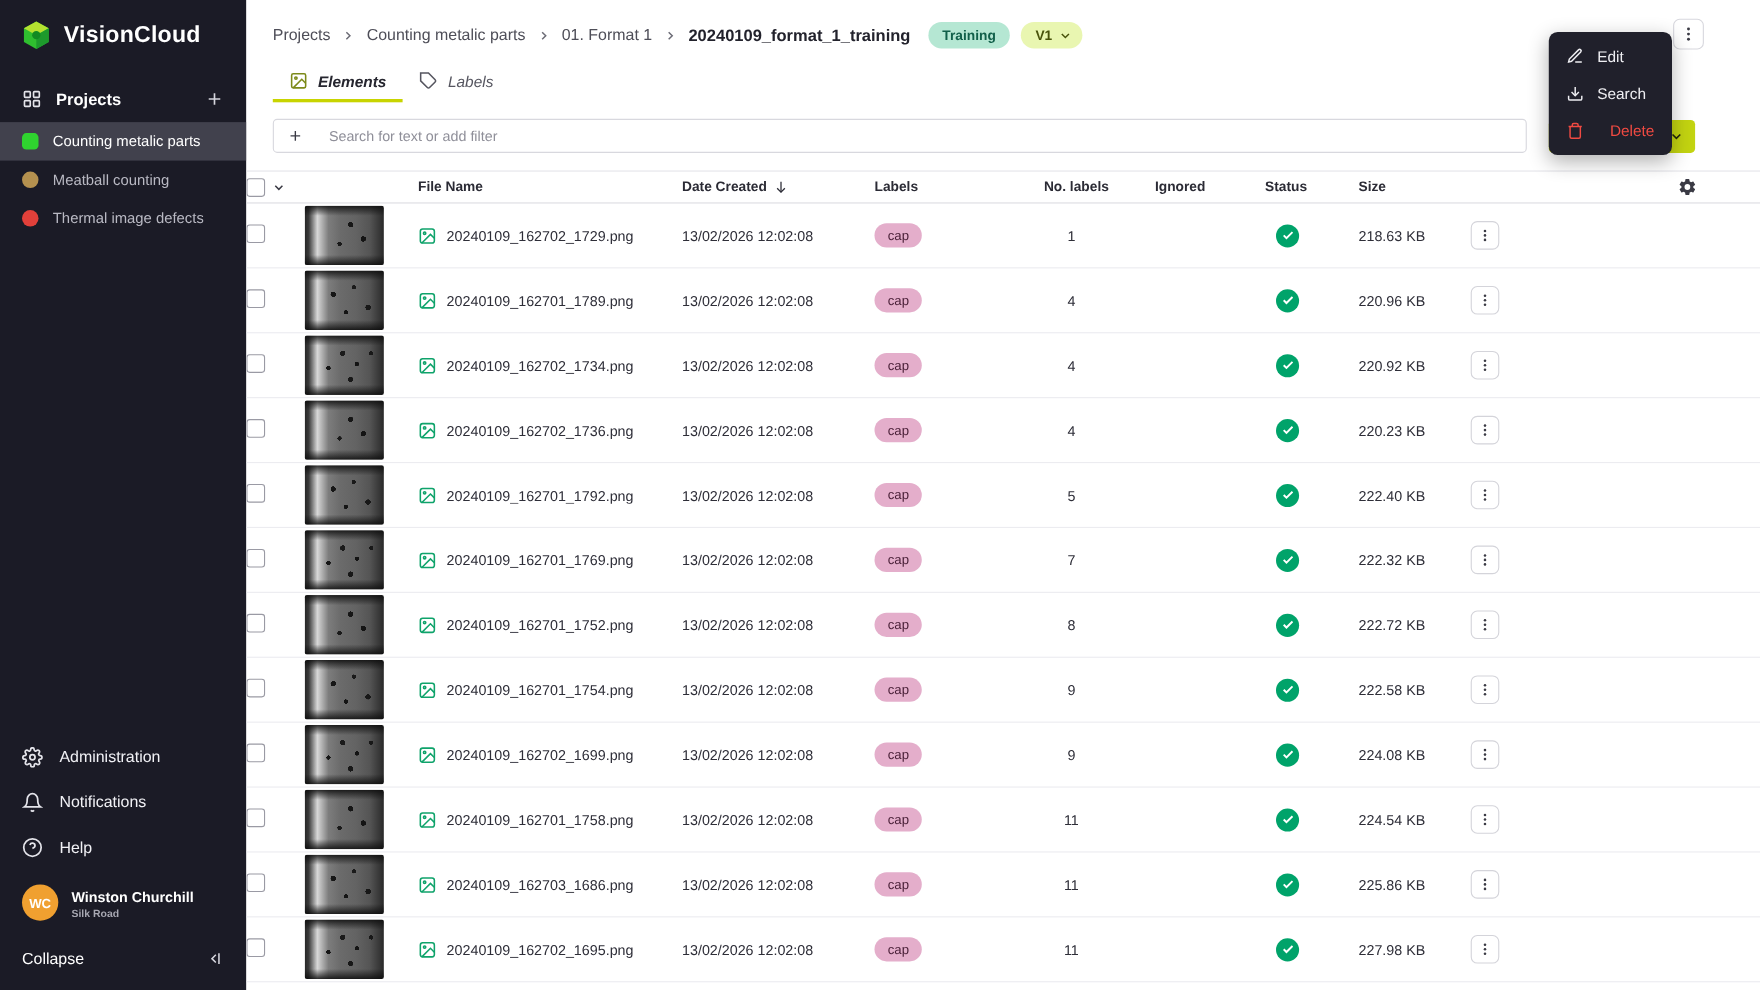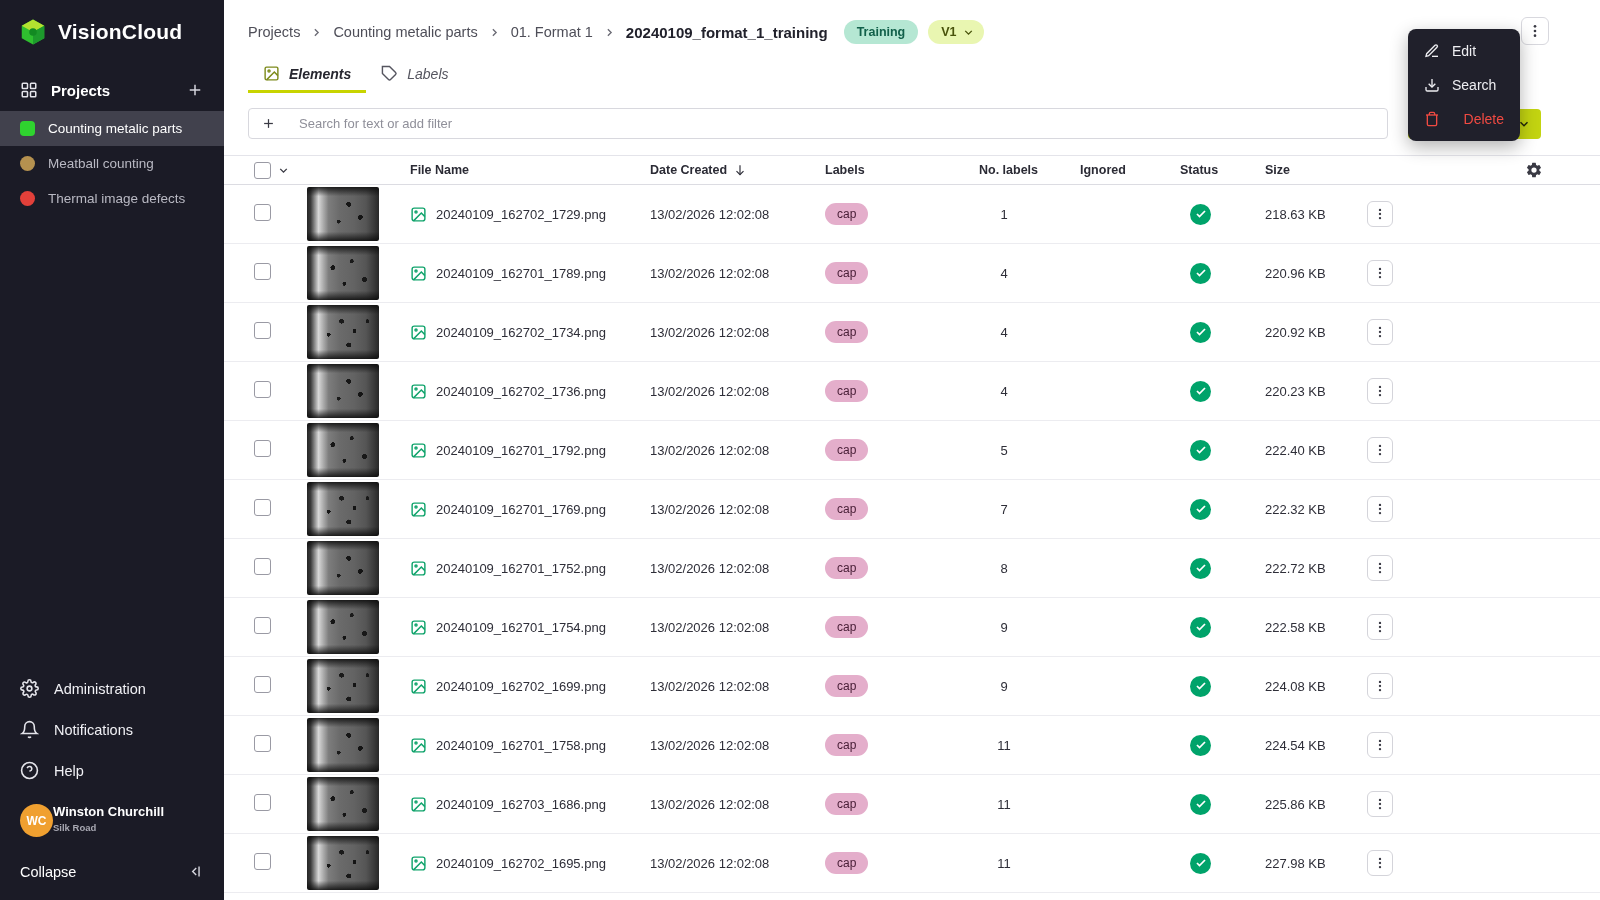--- a/index.html
+++ b/index.html
@@ -18,21 +18,21 @@
   .proj-list { margin-top:2px; }
   .proj-item { display:flex; align-items:center; gap:13px; padding:10px 20px; font-size:13.5px;
     color:#b9b9c3; cursor:pointer; }
   .proj-item.selected { background:#41414d; color:#fff; }
   .proj-dot { width:15px; height:15px; flex-shrink:0; }
   .proj-name { white-space:nowrap; overflow:hidden; text-overflow:ellipsis; }
   .sidebar-spacer { flex:1; }
   .side-menu-item { display:flex; align-items:center; gap:15px; padding:11px 20px; font-size:14.5px;
     color:#f1f1f5; cursor:pointer; }
   .side-menu-item svg { flex-shrink:0; }
-  .user-row { display:flex; align-items:flex-start; padding:13px 20px; cursor:pointer; }
+  .user-row { display:flex; align-items:flex-end; gap:12px; padding:13px 20px; cursor:pointer; }
   .avatar { width:33px; height:33px; border-radius:50%; background:#f0a030; color:#fff;
     font-size:12px; font-weight:700; display:flex; align-items:center; justify-content:center; flex-shrink:0; }
   .user-name { font-size:13px; font-weight:700; line-height:1.2; }
   .user-sub { font-size:9.5px; color:#a8a8b2; margin-top:2px; font-weight:700; }
   .collapse-row { display:flex; align-items:center; justify-content:space-between;
     padding:13px 20px 20px 20px; font-size:14.5px; cursor:pointer; }
 
   
   .main { flex:1; position:relative; background:#fff; overflow:hidden; }
 
@@ -55,21 +55,21 @@
     display:flex; align-items:center; padding:0 12px; gap:11px; background:#fff; }
   .search-box input { border:none; outline:none; flex:1; font-size:13px; color:#33333d;
     font-family:inherit; background:transparent;margin-left:12px; }
   .search-box input::placeholder { color:#8f8f99; }
   .add-btn { display:flex; align-items:center; gap:9px; height:30px; border:none; cursor:pointer;
     background:#c3d411; color:#23280a; font-weight:700; font-size:13px; border-radius:4px;
     padding:0 10px 0 16px; font-family:inherit; }
   .add-divider { width:1px; height:16px; background:rgba(35,40,10,.35); }
 
   
-  .grid { display:grid; align-items:center; padding-left:30px;
+  .grid { display:grid; align-items:center; 
     grid-template-columns:48px 100px 240px 175px 150px 105px 100px 85px 110px 60px 1fr; }
   .thead { margin-top:16px; height:30px; border-top:1px solid #e4e4ea; border-bottom:1px solid #dcdce2;
     font-size:12.5px; font-weight:700; color:#2b2b35; }
   .thead > div { padding-left:8px; display:flex; align-items:center; gap:6px; }
   .thead .h-check { padding-left:0; gap:6px; }
   .thead .h-count { padding-left:12px; }
   .thead .h-gear { justify-content:flex-end; padding-right:57px; color:#3a3a44; }
   .trow { height:59px; border-bottom:1px solid #ececf0; font-size:13px; color:#2e2e38; }
   .c-check { padding-left:0; }
   .c-thumb { padding-left:5px; }

